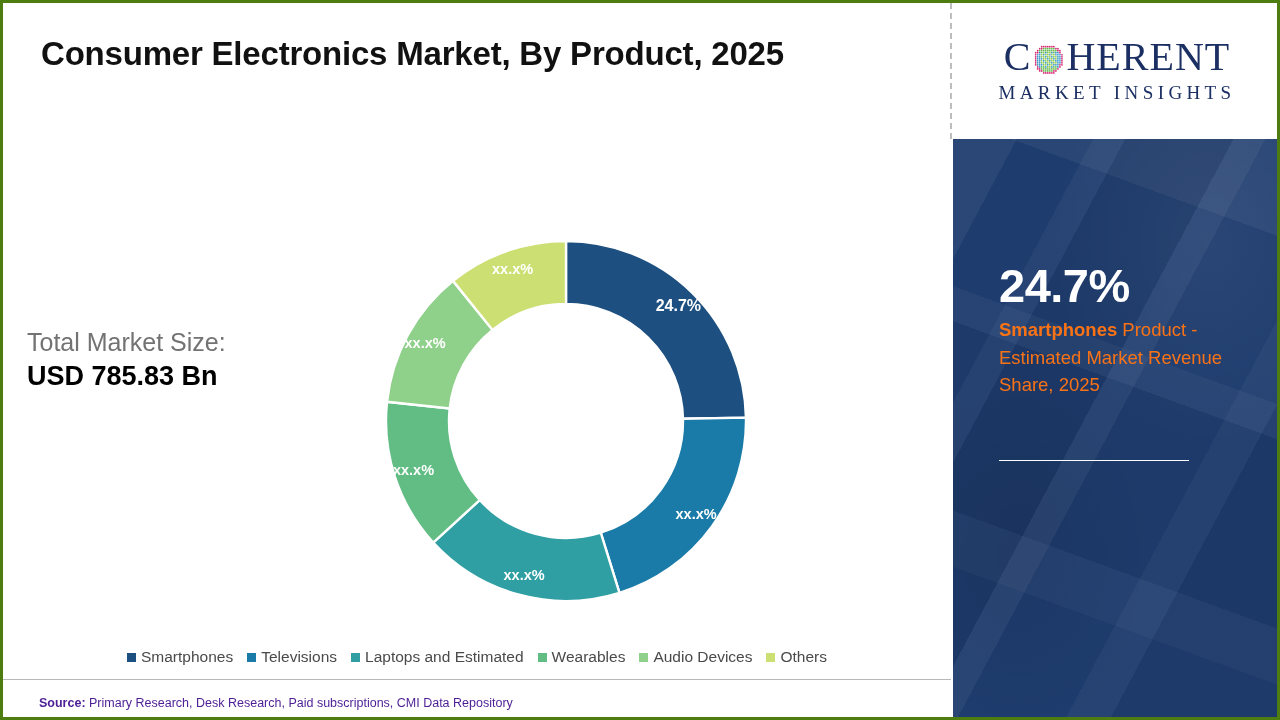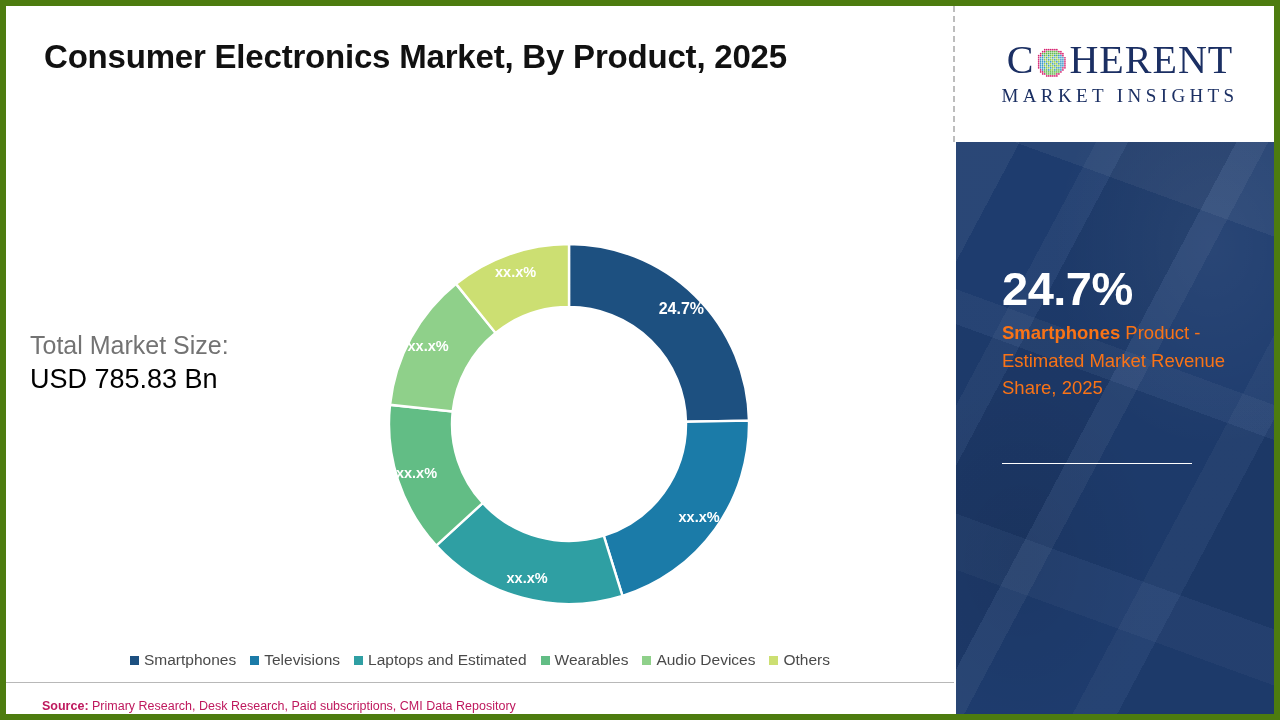--- a/index.html
+++ b/index.html
@@ -7,21 +7,21 @@
     margin: 0; padding: 0;
     width: 1280px; height: 720px;
     background: #ffffff;
     font-family: "Liberation Sans", sans-serif;
     overflow: hidden;
   }
   #page {
     position: relative;
     width: 1280px; height: 720px;
     background: #ffffff;
-    border: 6px solid #4d7c0f;
+    border: 3px solid #4d7c0f;
     overflow: hidden;
   }
 
   
   #left-pane {
     position: absolute;
     left: 0; top: 0;
     width: 948px; height: 718px;
     background: #ffffff;
   }
@@ -53,21 +53,21 @@
     width: 280px;
   }
   #total-label {
     font-size: 25px;
     color: #737373;
     line-height: 1.32;
     white-space: nowrap;
   }
   #total-value {
     font-size: 27px;
-    font-weight: normal;
+    font-weight: bold;
     color: #000000;
     line-height: 1.32;
     white-space: nowrap;
   }
 
   
   #donut-wrap {
     position: absolute;
     left: 378px; top: 222px;
     width: 370px; height: 392px;
@@ -115,21 +115,21 @@
   #footer-divider {
     position: absolute;
     left: 0; top: 676px;
     width: 948px; height: 1px;
     background: #b8b8b8;
   }
   #source-line {
     position: absolute;
     left: 36px; top: 693px;
     font-size: 12.5px;
-    color: #be185d;
+    color: #4c1d95;
     white-space: nowrap;
   }
   #source-line .src-label { font-weight: bold; }
 
   
   #dashed-sep {
     position: absolute;
     left: 947px; top: 0;
     width: 0; height: 136px;
     border-left: 2px dashed #bdbdbd;

